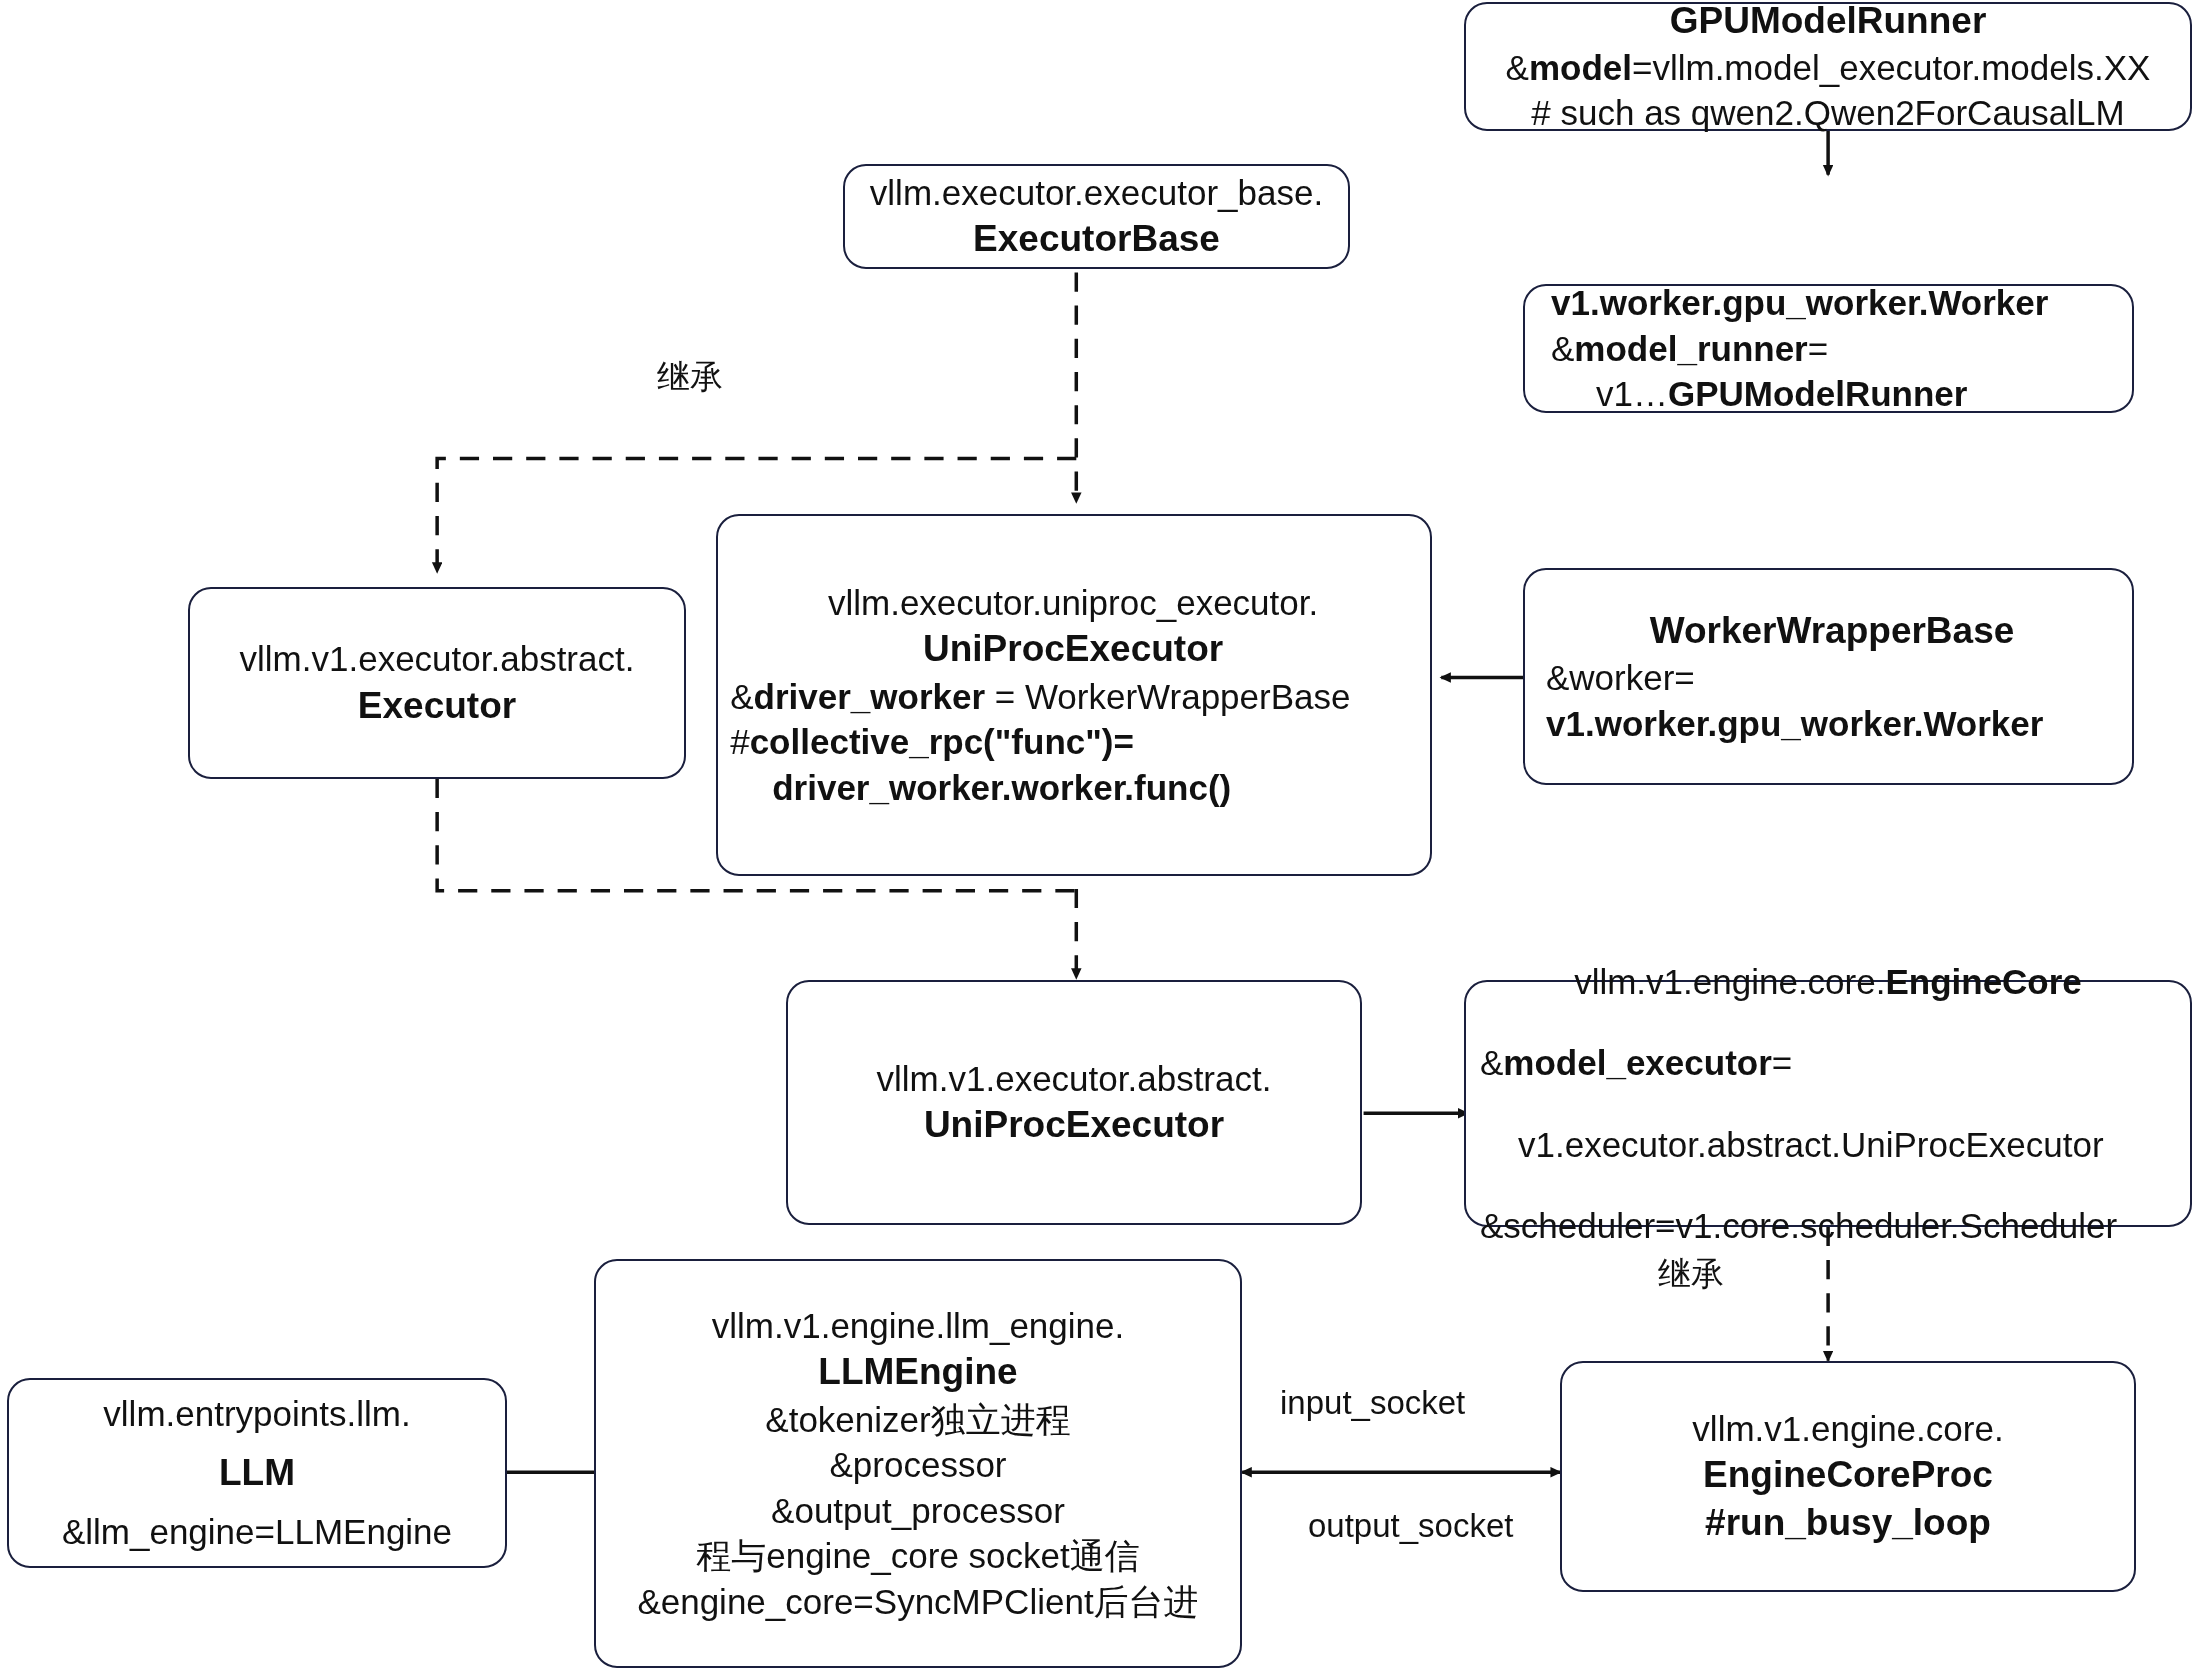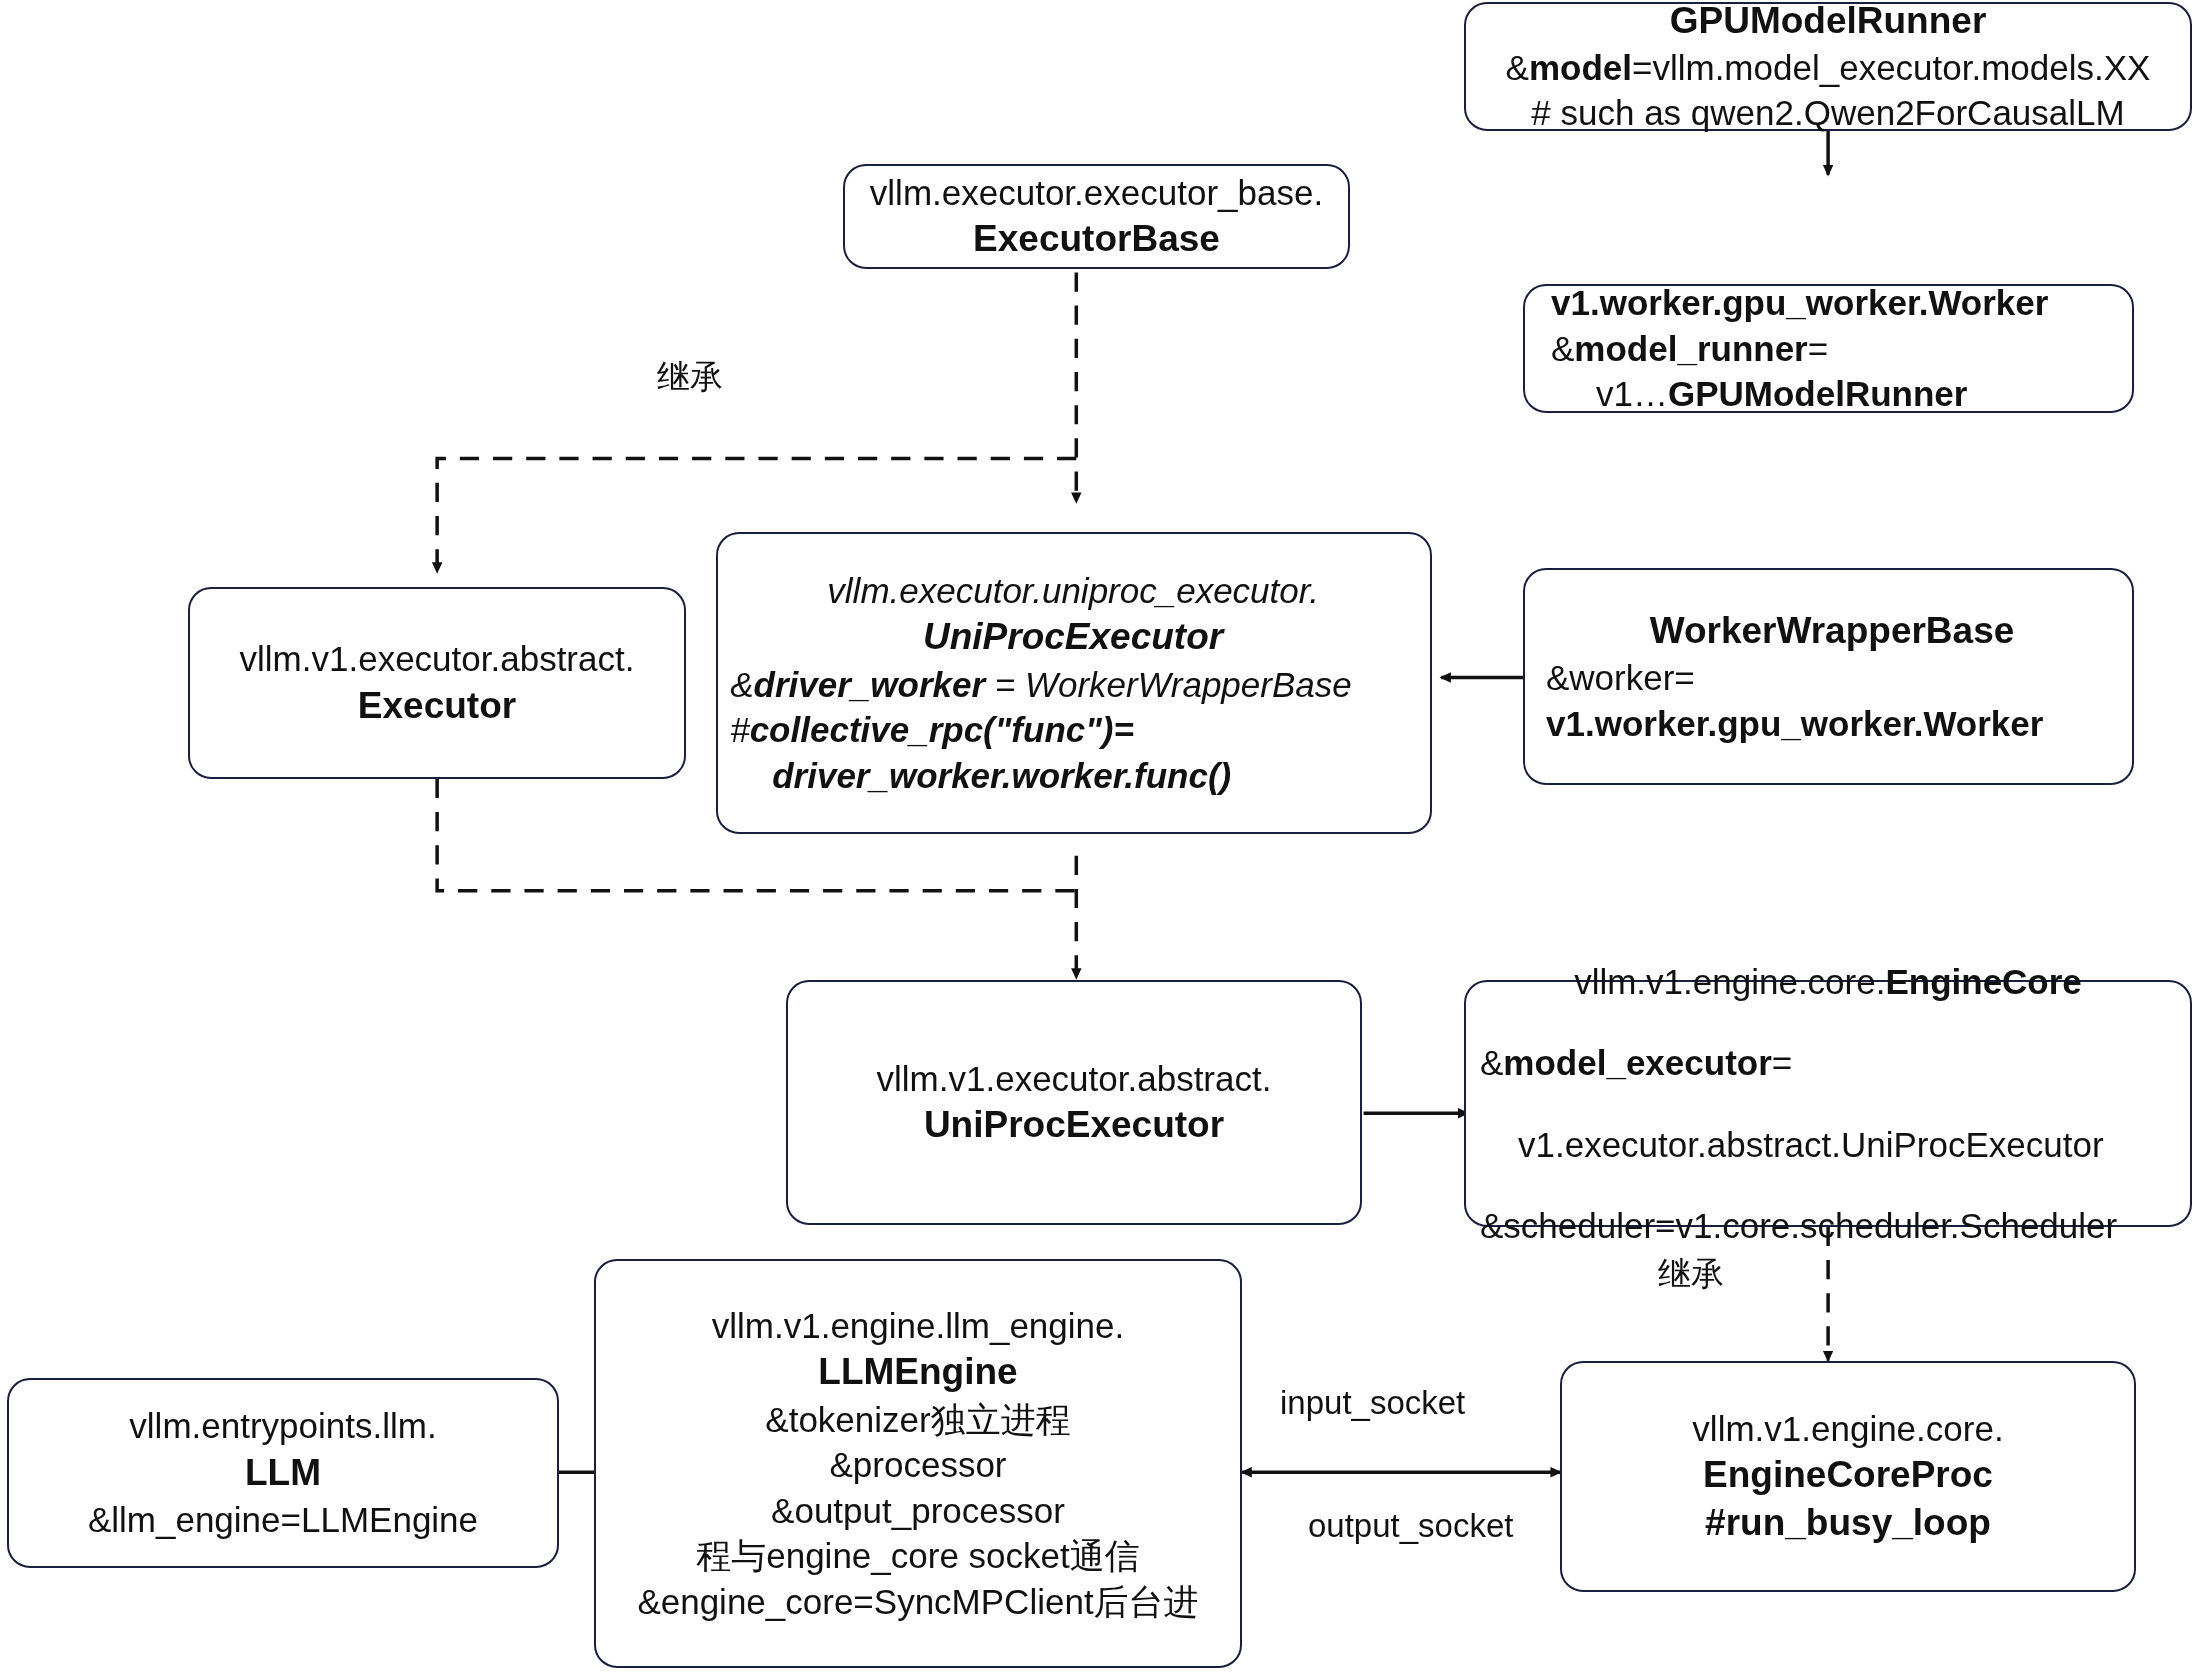--- a/index.html
+++ b/index.html
@@ -110,21 +110,21 @@
   <div class="node" style="left:843px; top:164px; width:507px; height:105px;">
     <span class="ln fs-40 reg">vllm.executor.executor_base.</span>
     <span class="ln fs-42 b">ExecutorBase</span>
   </div>
 
   <div class="node" style="left:188px; top:587px; width:498px; height:192px;">
     <span class="ln fs-40 reg">vllm.v1.executor.abstract.</span>
     <span class="ln fs-42 b">Executor</span>
   </div>
 
-  <div class="node" style="left:716px; top:532px; width:716px; height:302px; align-items:flex-start; padding-left:12.2px;font-style:italic;">
+  <div class="node" style="left:716px; top:514px; width:716px; height:362px; align-items:flex-start; padding-left:12.2px;">
     <span class="ln fs-40 reg" style="align-self:center;">vllm.executor.uniproc_executor.</span>
     <span class="ln fs-42 b" style="align-self:center;">UniProcExecutor</span>
     <span class="ln fs-40"><span class="reg">&amp;</span><span class="b">driver_worker</span><span class="reg"> = WorkerWrapperBase</span></span>
     <span class="ln fs-40"><span class="reg">#</span><span class="b">collective_rpc("func")=</span></span>
     <span class="ln fs-40 b" style="padding-left:42px;">driver_worker.worker.func()</span>
   </div>
 
   <div class="node" style="left:786px; top:980px; width:576px; height:245px;">
     <span class="ln fs-40 reg">vllm.v1.executor.abstract.</span>
     <span class="ln fs-42 b">UniProcExecutor</span>
@@ -146,21 +146,21 @@
   <div class="node" style="left:594px; top:1259px; width:648px; height:409px;">
     <span class="ln fs-40 reg">vllm.v1.engine.llm_engine.</span>
     <span class="ln fs-42 b">LLMEngine</span>
     <span class="ln fs-40 reg">&amp;tokenizer独立进程</span>
     <span class="ln fs-40 reg">&amp;processor</span>
     <span class="ln fs-40 reg">&amp;output_processor</span>
     <span class="ln fs-40 reg">程与engine_core socket通信</span>
     <span class="ln fs-40 reg">&amp;engine_core=SyncMPClient后台进</span>
   </div>
 
-  <div class="node" style="left:7px; top:1378px; width:552px; height:190px;">
+  <div class="node" style="left:7px; top:1378px; width:500px; height:190px;gap:12px;">
     <span class="ln fs-40 reg">vllm.entrypoints.llm.</span>
     <span class="ln fs-42 b">LLM</span>
     <span class="ln fs-40 reg">&amp;llm_engine=LLMEngine</span>
   </div>
 
   <div class="edge-label" style="left:657px; top:355px;">继承</div>
 
   <div class="edge-label" style="left:1658px; top:1252px;">继承</div>
 
   <div class="edge-label" style="left:1280px; top:1384px;">input_socket</div>

